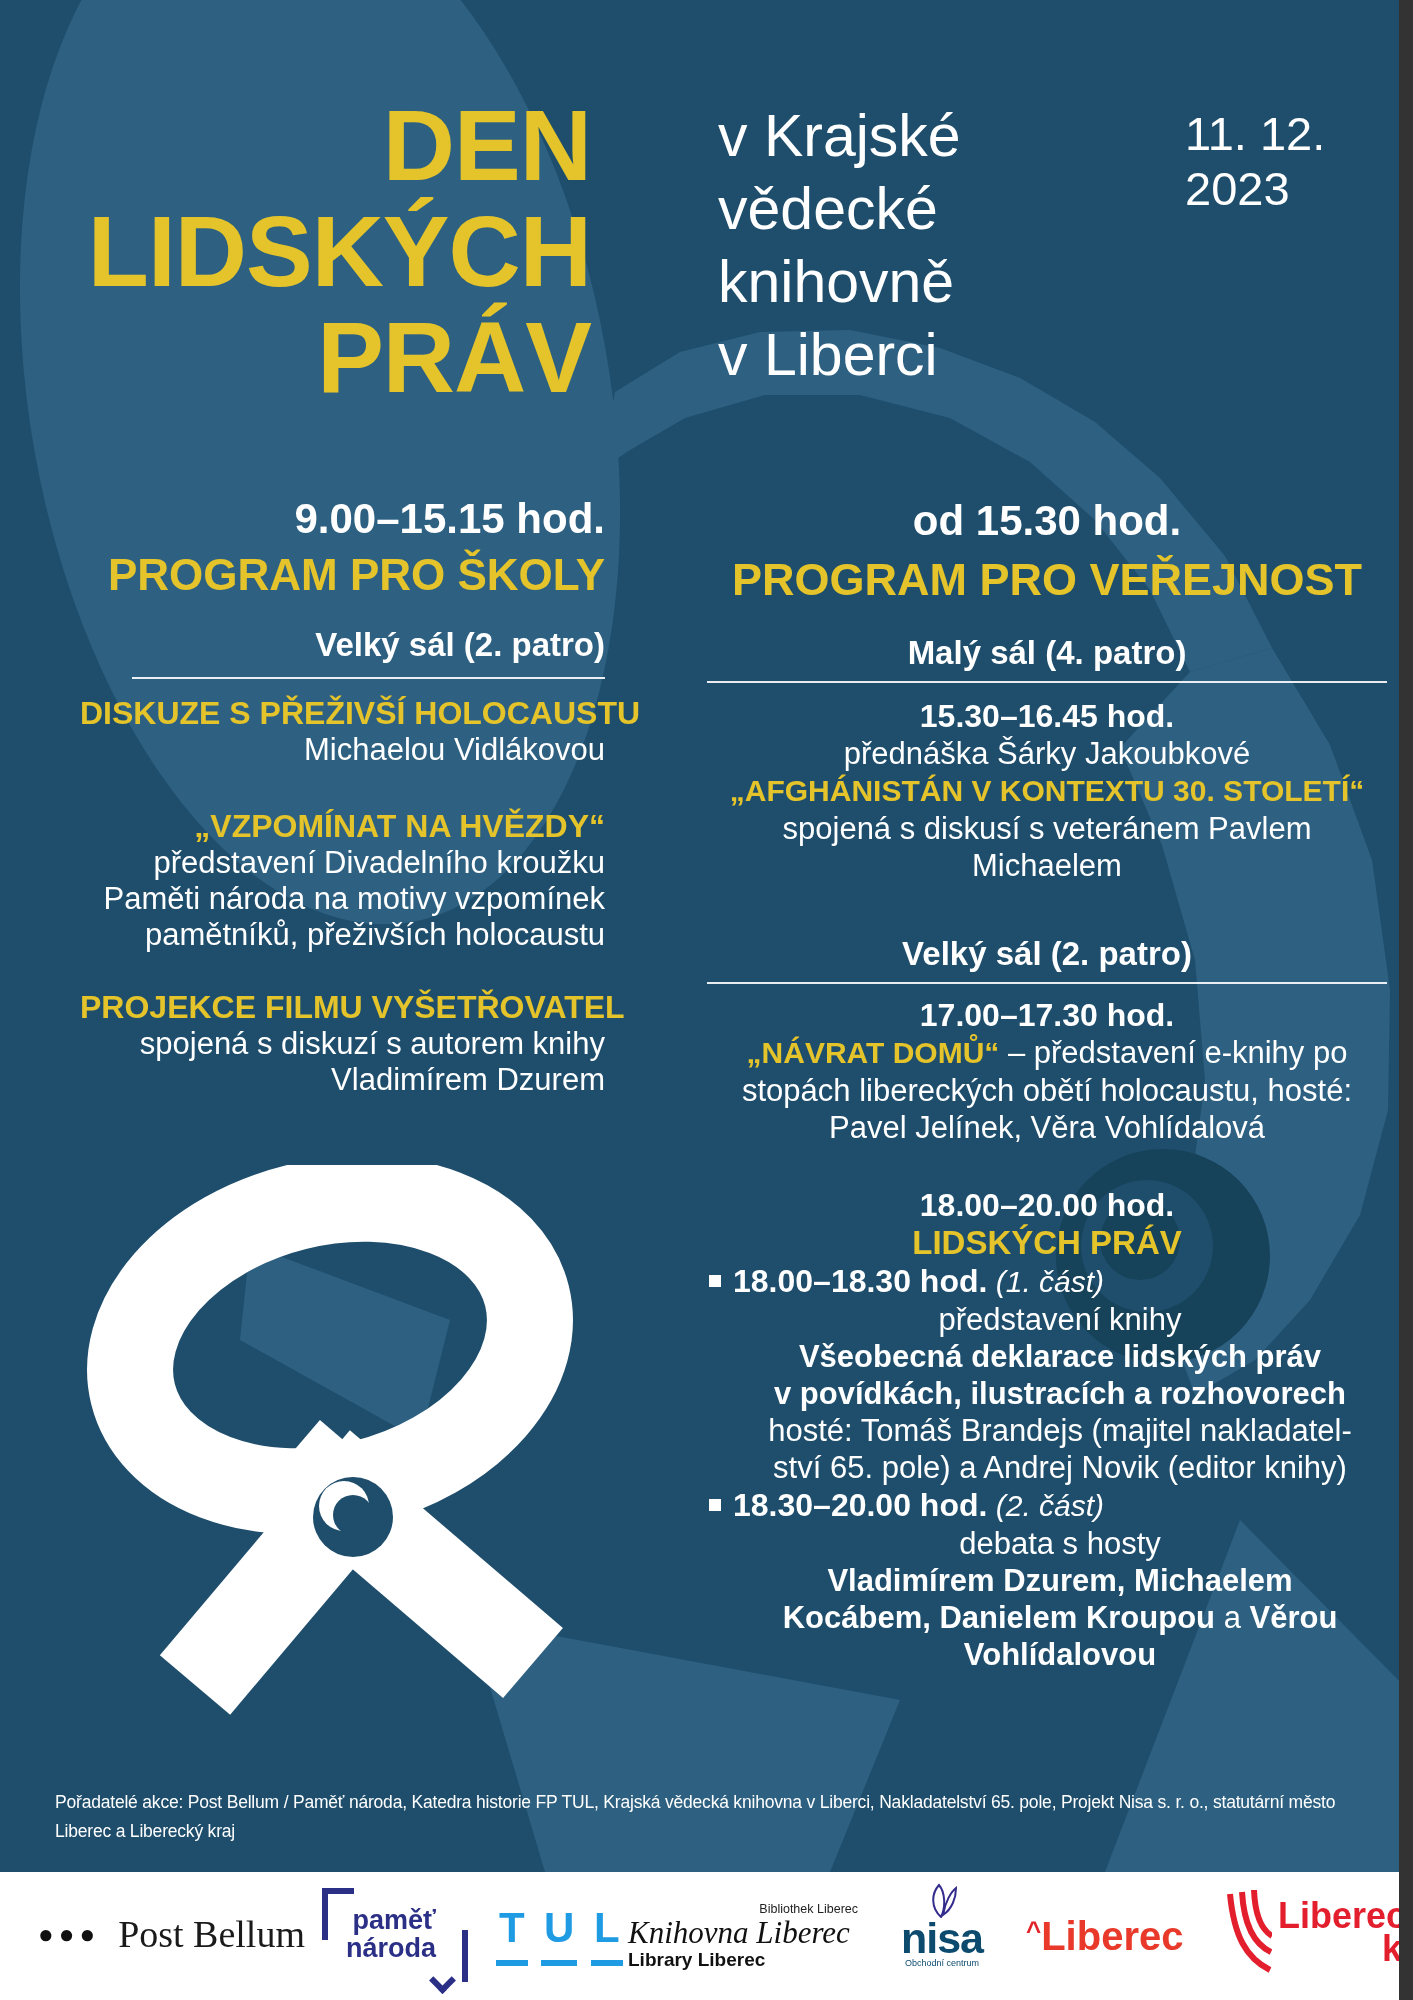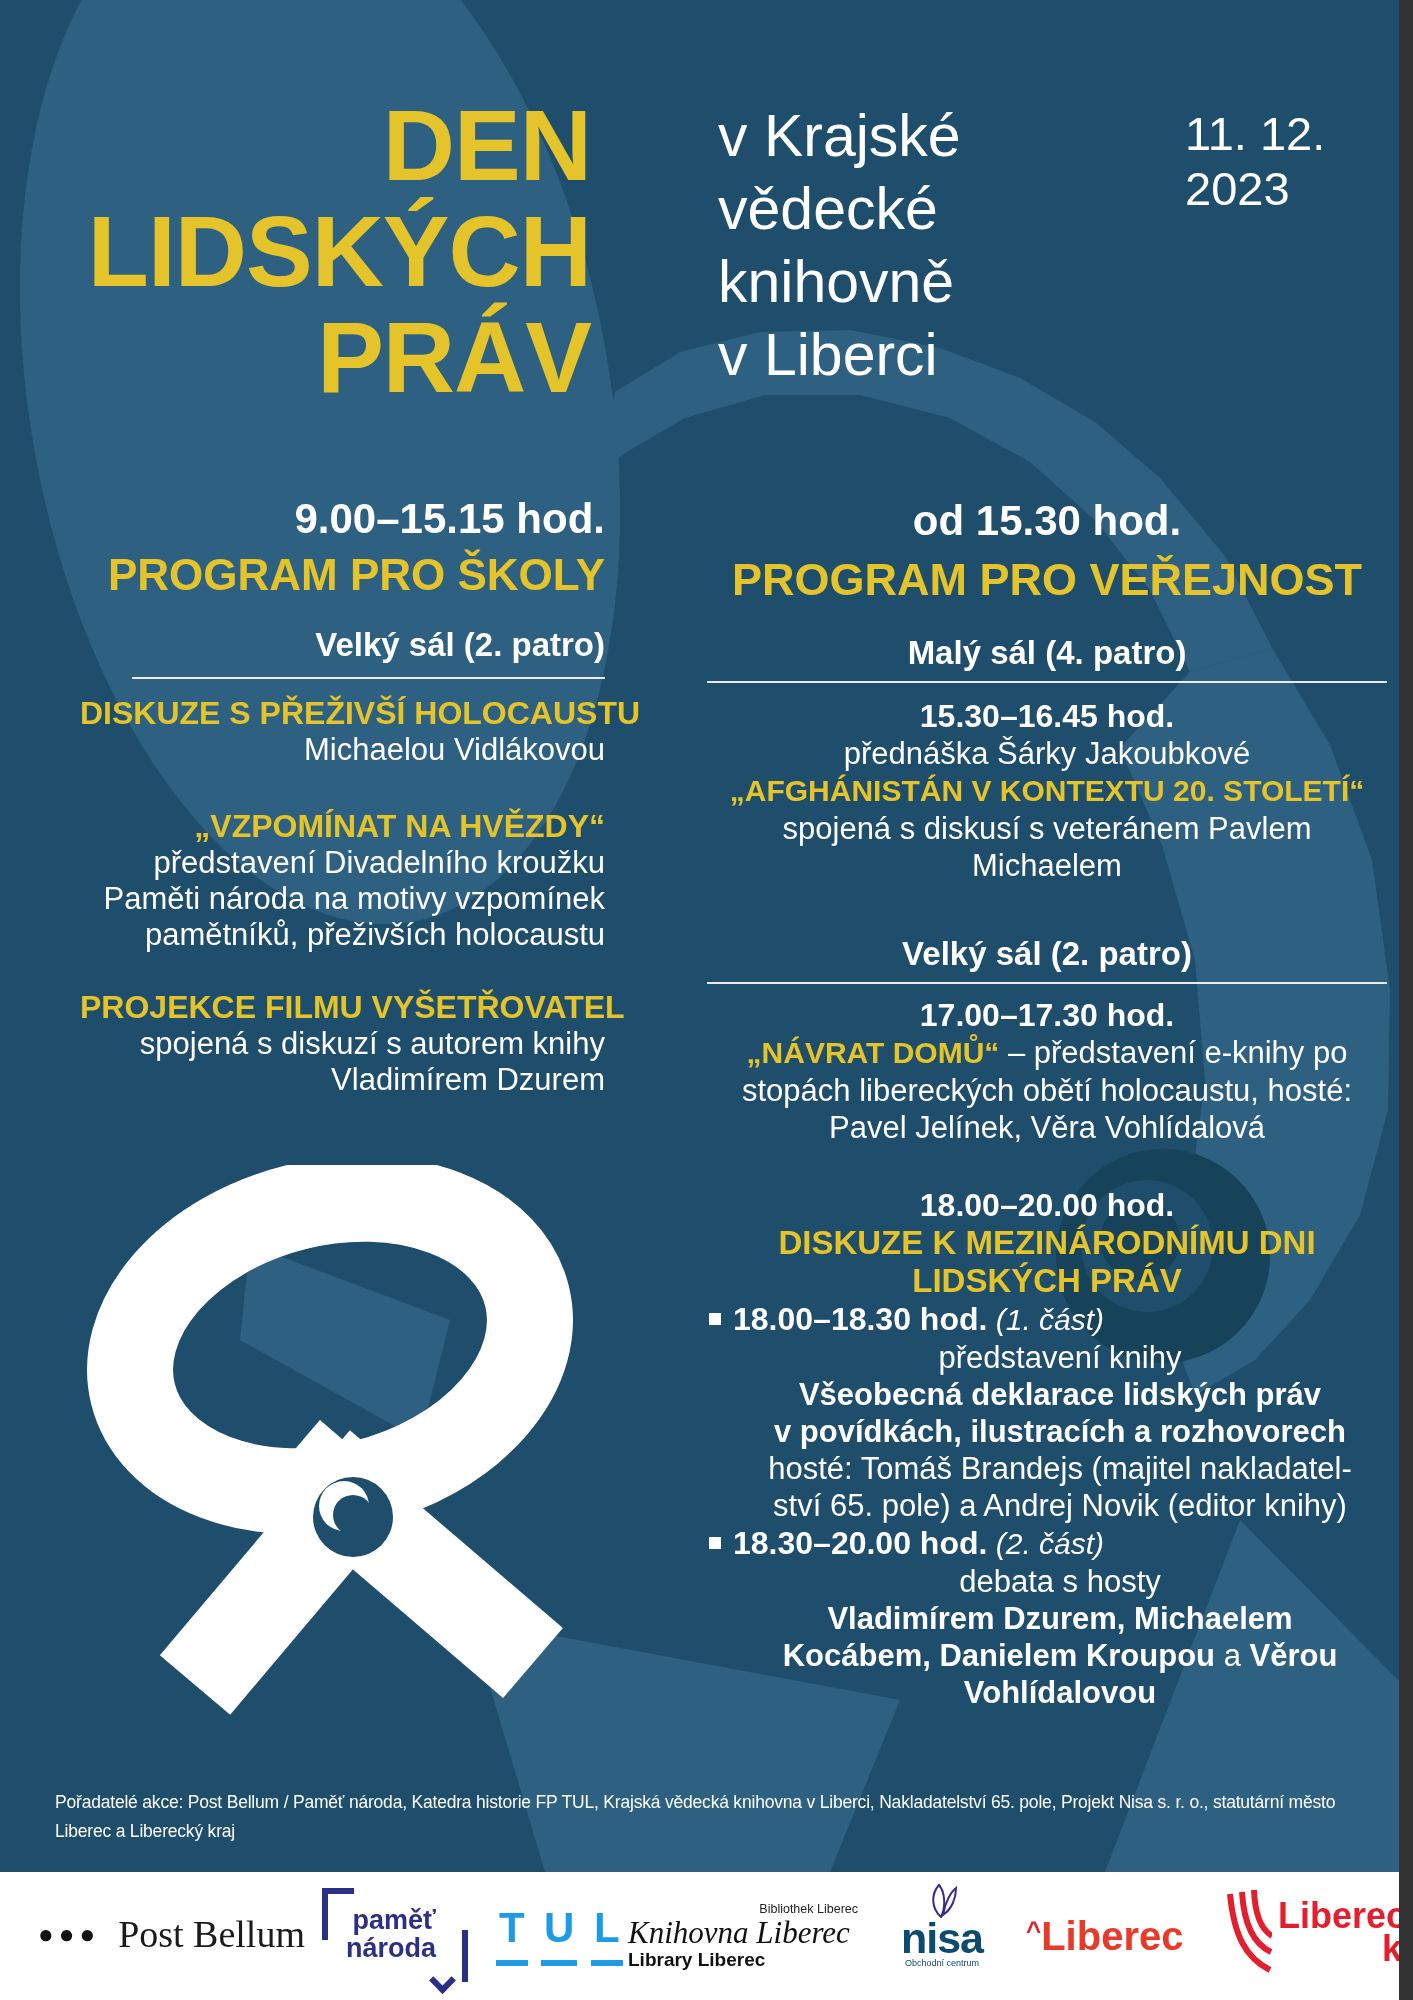--- a/index.html
+++ b/index.html
@@ -161,31 +161,30 @@
     <div class="it-line">Vladimírem Dzurem</div>
   </div>
 
   <div class="txt col col-right">
     <div class="time-big">od 15.30 hod.</div>
     <div class="head-yellow">PROGRAM PRO VEŘEJNOST</div>
     <div class="room mt26">Malý sál (4. patro)</div>
     <div class="rule r"></div>
     <div class="b-time mt14">15.30–16.45 hod.</div>
     <div class="b-line">přednáška Šárky Jakoubkové</div>
-    <div class="b-title">„AFGHÁNISTÁN V KONTEXTU 20. STOLETÍ“</div>
+    <div class="b-title">„AFGHÁNISTÁN V KONTEXTU 30. STOLETÍ“</div>
     <div class="b-line">spojená s diskusí s veteránem Pavlem</div>
     <div class="b-line">Michaelem</div>
     <div class="room mt50">Velký sál (2. patro)</div>
     <div class="rule r"></div>
     <div class="b-time mt12">17.00–17.30 hod.</div>
     <div class="b-line"><span class="b-title">„NÁVRAT DOMŮ“</span><span> – představení e-knihy po</span></div>
     <div class="b-line">stopách libereckých obětí holocaustu, hosté:</div>
     <div class="b-line">Pavel Jelínek, Věra Vohlídalová</div>
     <div class="b-time mt40">18.00–20.00 hod.</div>
-    <div class="b-title2">DISKUZE K MEZINÁRODNÍMU DNI</div>
     <div class="b-title2">LIDSKÝCH PRÁV</div>
 
     <div class="bullet-row">
       <span class="sq"></span>
       <div class="b-time"><span>18.00–18.30 hod.</span><span class="part"> (1. část)</span></div>
     </div>
     <div class="indent">
       <div class="b-line">představení knihy</div>
       <div class="b-line bold">Všeobecná deklarace lidských práv</div>
       <div class="b-line bold">v povídkách, ilustracích a rozhovorech</div>

